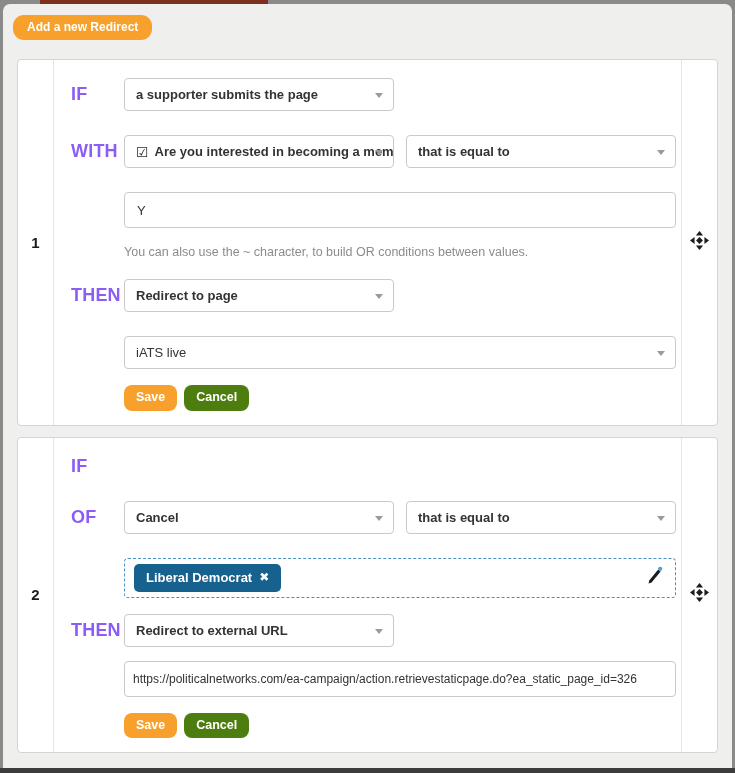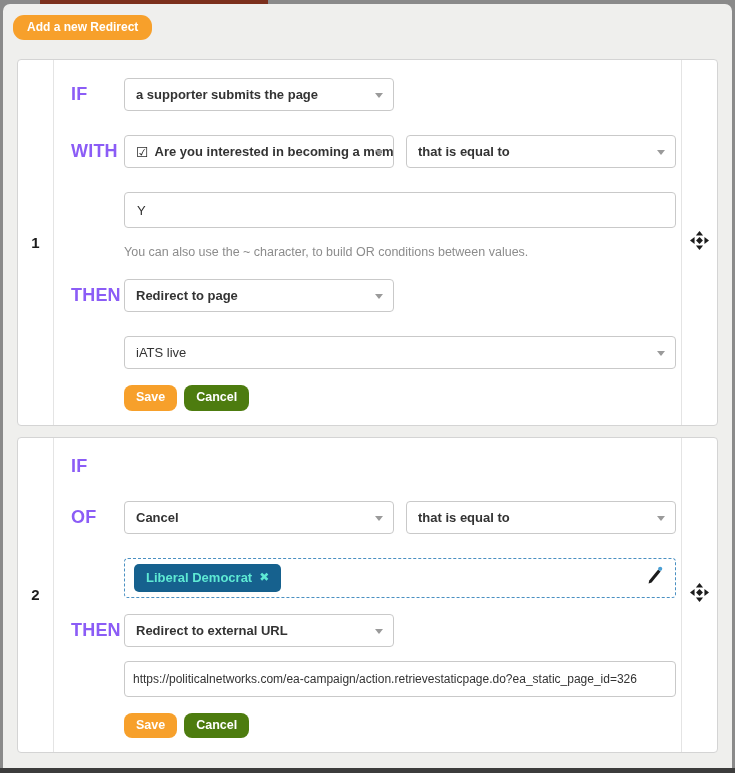--- a/index.html
+++ b/index.html
@@ -84,21 +84,21 @@
   .helper { margin:17px 0 2px 0; font-size:12.5px; color:#8c8c8c; }
   .mt-lg { margin-top:16px; }
   .mt-xl { margin-top:18px; }
 
   .dashed-box {
     width:552px; height:40px; border:1px dashed #4a90c2; border-radius:4px;
     display:flex; align-items:center; justify-content:space-between;
     padding:0 12px 0 9px; background:#fff;
   }
   .tag-badge {
-    background:#16618e; color:#5eead4; font-weight:bold; font-size:13px;
+    background:#16618e; color:#ffffff; font-weight:bold; font-size:13px;
     padding:6px 12px 7px; border-radius:5px; display:inline-flex;
     align-items:center; gap:7px; cursor:default;
   }
   .tag-x { font-family:"DejaVu Sans",sans-serif; font-size:12px; cursor:pointer; }
   .pencil-wrap { cursor:pointer; display:flex; align-items:center; }
 
   .modal-footer {
     margin-top:auto; display:flex; justify-content:space-between;
     align-items:center; padding:12px 10px 12px 10px;
   }

